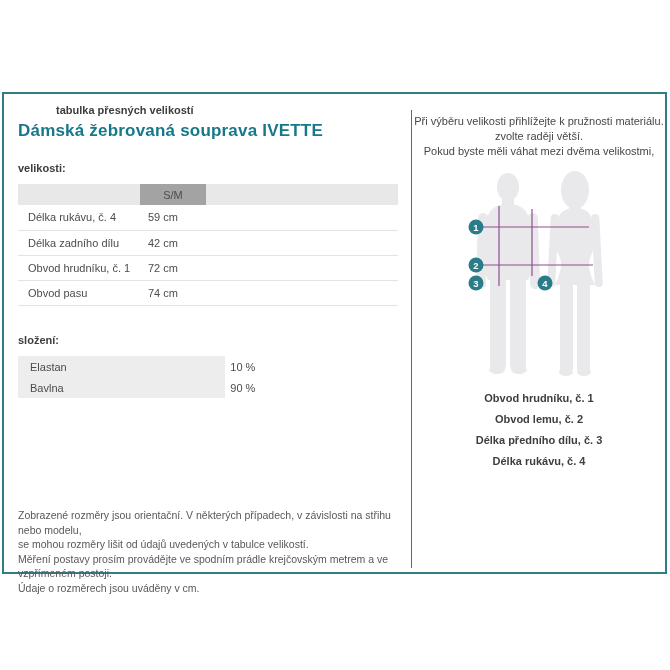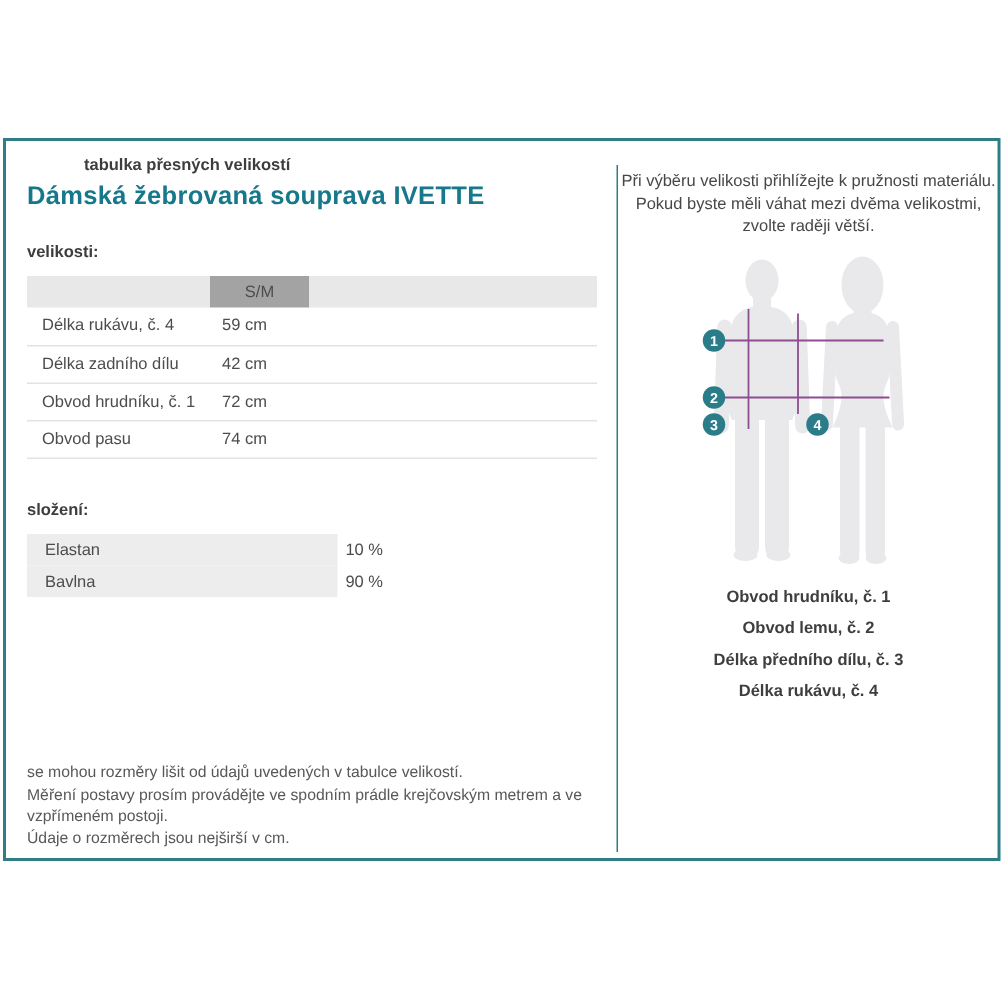--- a/index.html
+++ b/index.html
@@ -144,29 +144,30 @@
         <td class="p-cell">10 %</td>
       </tr>
       <tr>
         <td class="m-cell">Bavlna</td>
         <td class="p-cell">90 %</td>
       </tr>
     </tbody>
   </table>
 
   <div class="footnote">
+    <div>Zobrazené rozměry jsou orientační. V některých případech, v závislosti na střihu nebo modelu,</div>
     <div>se mohou rozměry lišit od údajů uvedených v tabulce velikostí.</div>
     <div>Měření postavy prosím provádějte ve spodním prádle krejčovským metrem a ve vzpřímeném postoji.</div>
-    <div>Údaje o rozměrech jsou nejširší v cm.</div>
+    <div>Údaje o rozměrech jsou uváděny v cm.</div>
   </div>
 
   <div class="fit-advice">
     <div>Při výběru velikosti přihlížejte k pružnosti materiálu.</div>
+    <div>zvolte raději větší.</div>
     <div>Pokud byste měli váhat mezi dvěma velikostmi,</div>
-    <div>zvolte raději větší.</div>
   </div>
 
   <div class="figure-wrap">
     <svg width="200" height="212" viewBox="0 0 200 212" xmlns="http://www.w3.org/2000/svg">
 
       <g class="sil">
         <ellipse cx="60" cy="19" rx="11" ry="14"></ellipse>
         <rect x="54" y="27" width="12" height="12"></rect>
         <path d="M60,36 C50,36 42,40 40,48 L36,84 C35,96 37,106 40,112 L80,112 C83,106 85,96 84,84 L80,48 C78,40 70,36 60,36 Z"></path>
         <rect x="29" y="45" width="10" height="76" rx="5" transform="rotate(2 34 83)"></rect>

